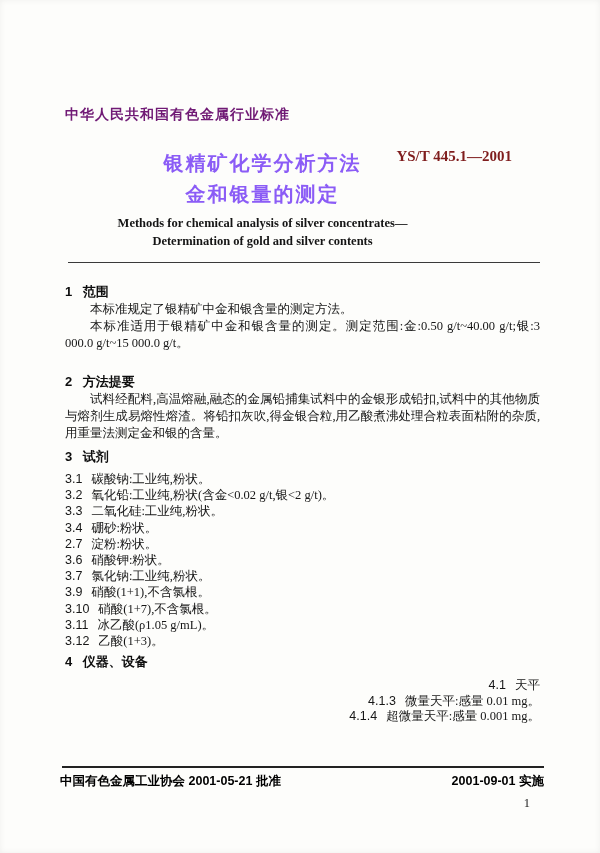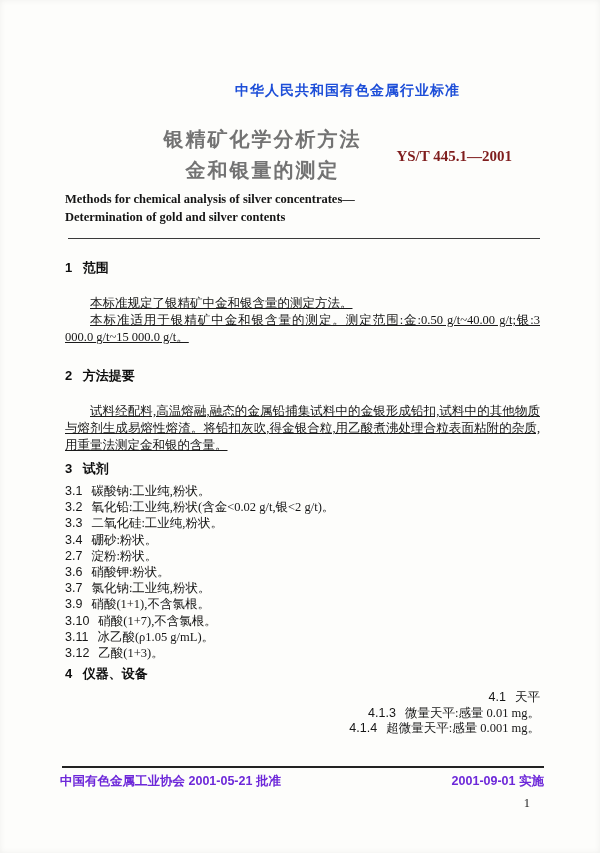--- a/index.html
+++ b/index.html
@@ -14,46 +14,46 @@
     width: 600px; height: 853px;
     background: #fdfdfb;
     overflow: hidden;
     color: #1a1a1a;
     box-shadow: inset 0 0 6px rgba(0,0,0,0.06);
   }
   .content { padding: 0 60px 0 65px; }
 
   
   .std-category {
-    padding-top: 82px;
+    padding-top: 106px;
     width: 395px;
-    text-align: right;
+    text-align: left;
     font: bold 14px "Liberation Sans", sans-serif;
     letter-spacing: 1px;
-    color: #1d4ed8;
+    color: #701a75;
   }
   .cn-titles {
     width: 395px;
     margin-top: 24px;
     text-align: center;
     font: bold 20px "Liberation Sans", sans-serif;
     letter-spacing: 2px;
     line-height: 31px;
-    color: #737373;
+    color: #8b5cf6;
   }
   .std-number {
     position: absolute;
     top: 148px; right: 88px;
     font: bold 15px "Liberation Serif", serif;
     color: #7f1d1d;
   }
   .en-titles {
     width: 395px;
     margin-top: 5px;
-    text-align: left;
+    text-align: center;
     font: bold 12.5px "Liberation Serif", serif;
     line-height: 17.5px;
     color: #151515;
   }
   .top-rule {
     border: none;
     border-top: 1px solid #3a3a3a;
     width: 472px;
     margin: 12px 0 0 3px;
   }
@@ -63,21 +63,21 @@
     font: bold 13px "Liberation Sans", sans-serif;
     line-height: 14px;
     color: #0e0e0e;
   }
   .sec-heading .sec-num { display: inline-block; min-width: 14px; }
   .mt-s1 { margin-top: 22px; }
   .mt-s2 { margin-top: 23px; }
   .mt-s3 { margin-top: 8px; }
   .mt-s4 { margin-top: 6px; }
 
-  .sec-body { margin-top: 20px; text-decoration: underline; }
+  .sec-body { margin-top: 2px; }
   .body-p {
     margin: 0;
     font: 12.5px "Liberation Serif", serif;
     line-height: 17px;
     text-indent: 2em;
     text-align: justify;
     color: #161616;
   }
 
   .items { margin-top: 7px; font: 12.5px "Liberation Serif", serif; color: #161616; }
@@ -90,21 +90,21 @@
     font-family: "Liberation Sans", sans-serif;
   }
 
   
   .footer { position: absolute; left: 60px; right: 56px; top: 766px; }
   .footer-rule { border: none; border-top: 2px solid #222; margin: 0 0 0 2px; }
   .footer-row {
     display: flex; justify-content: space-between;
     margin-top: 5px;
     font: bold 12.5px "Liberation Sans", sans-serif;
-    color: #6d28d9;
+    color: #000000;
   }
   .page-num {
     margin-top: 6px;
     padding-right: 14px;
     text-align: right;
     font: 12.5px "Liberation Serif", serif;
   }
 </style>
 </head>
 <body>

